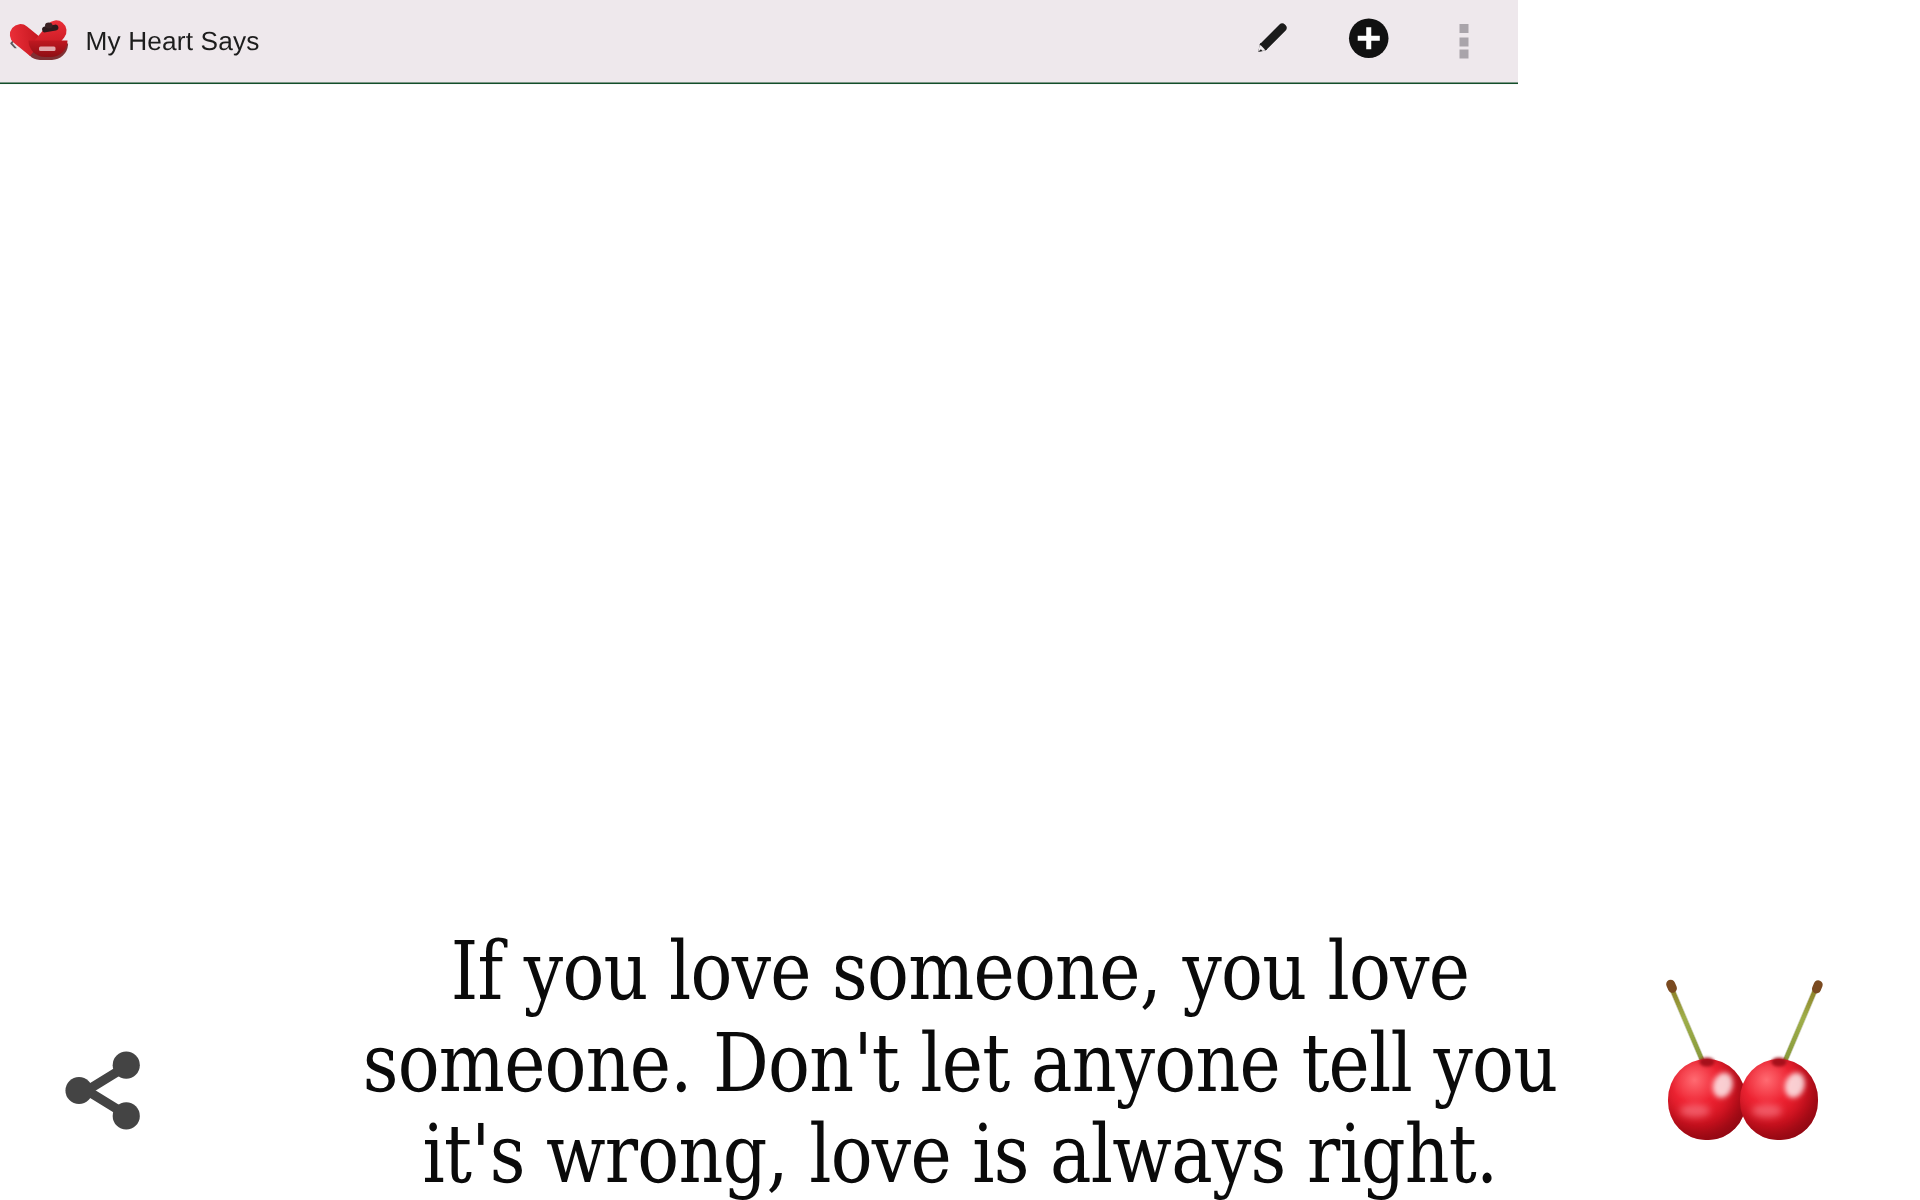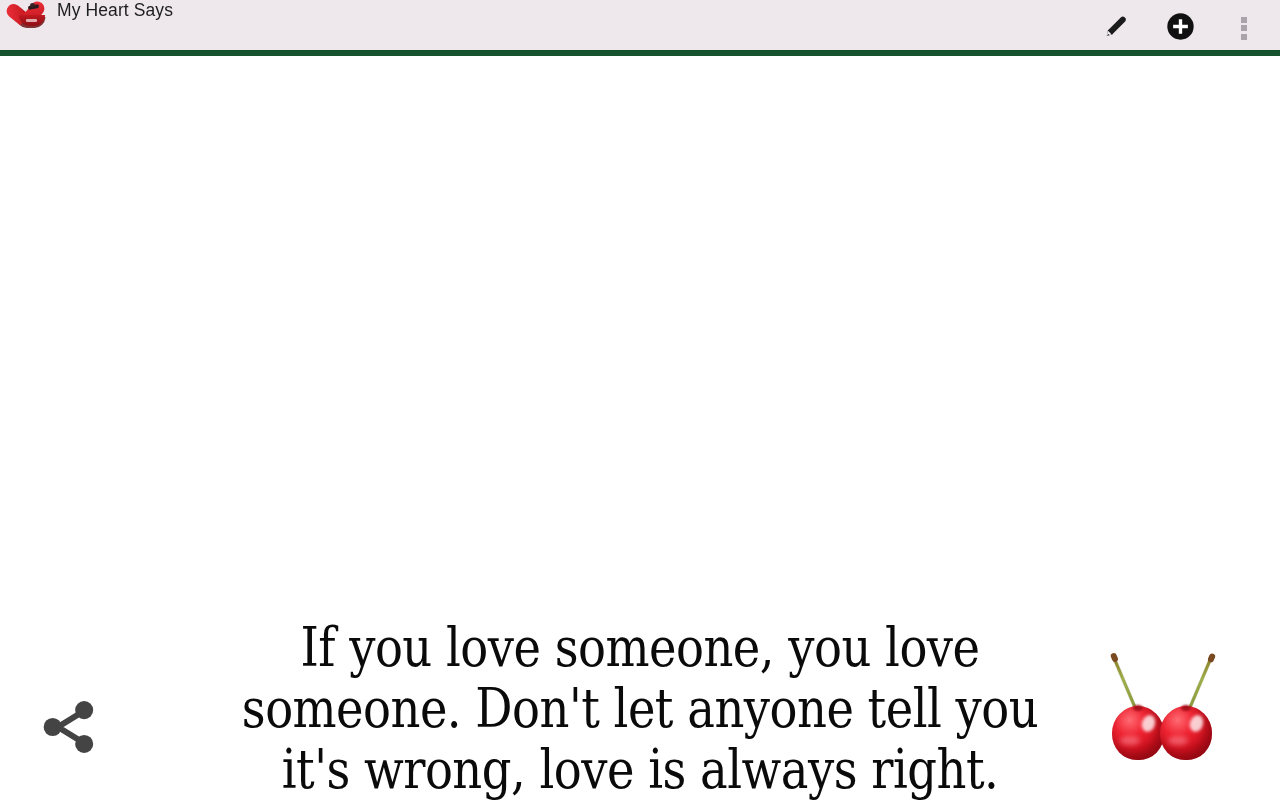--- a/index.html
+++ b/index.html
@@ -17,26 +17,26 @@
     position: relative;
     width: 1280px;
     height: 800px;
     background: #ffffff;
   }
 
   
   #toolbar {
     position: absolute;
     top: 0; left: 0;
-    width: 1280px;
+    width: 1012px;
     height: 56px;
     background: #EEE8EC;
-    border-bottom: 6px solid #14532d;
+    border-bottom: 1px solid #14532d;
     display: flex;
-    align-items: flex-start;
+    align-items: center;
   }
   #toolbar::after {
     content: "";
     position: absolute;
     left: 0; right: 0;
     bottom: -2px;
     height: 2px;
     background: linear-gradient(to bottom, rgba(0,0,0,0.07), rgba(0,0,0,0));
   }
 

